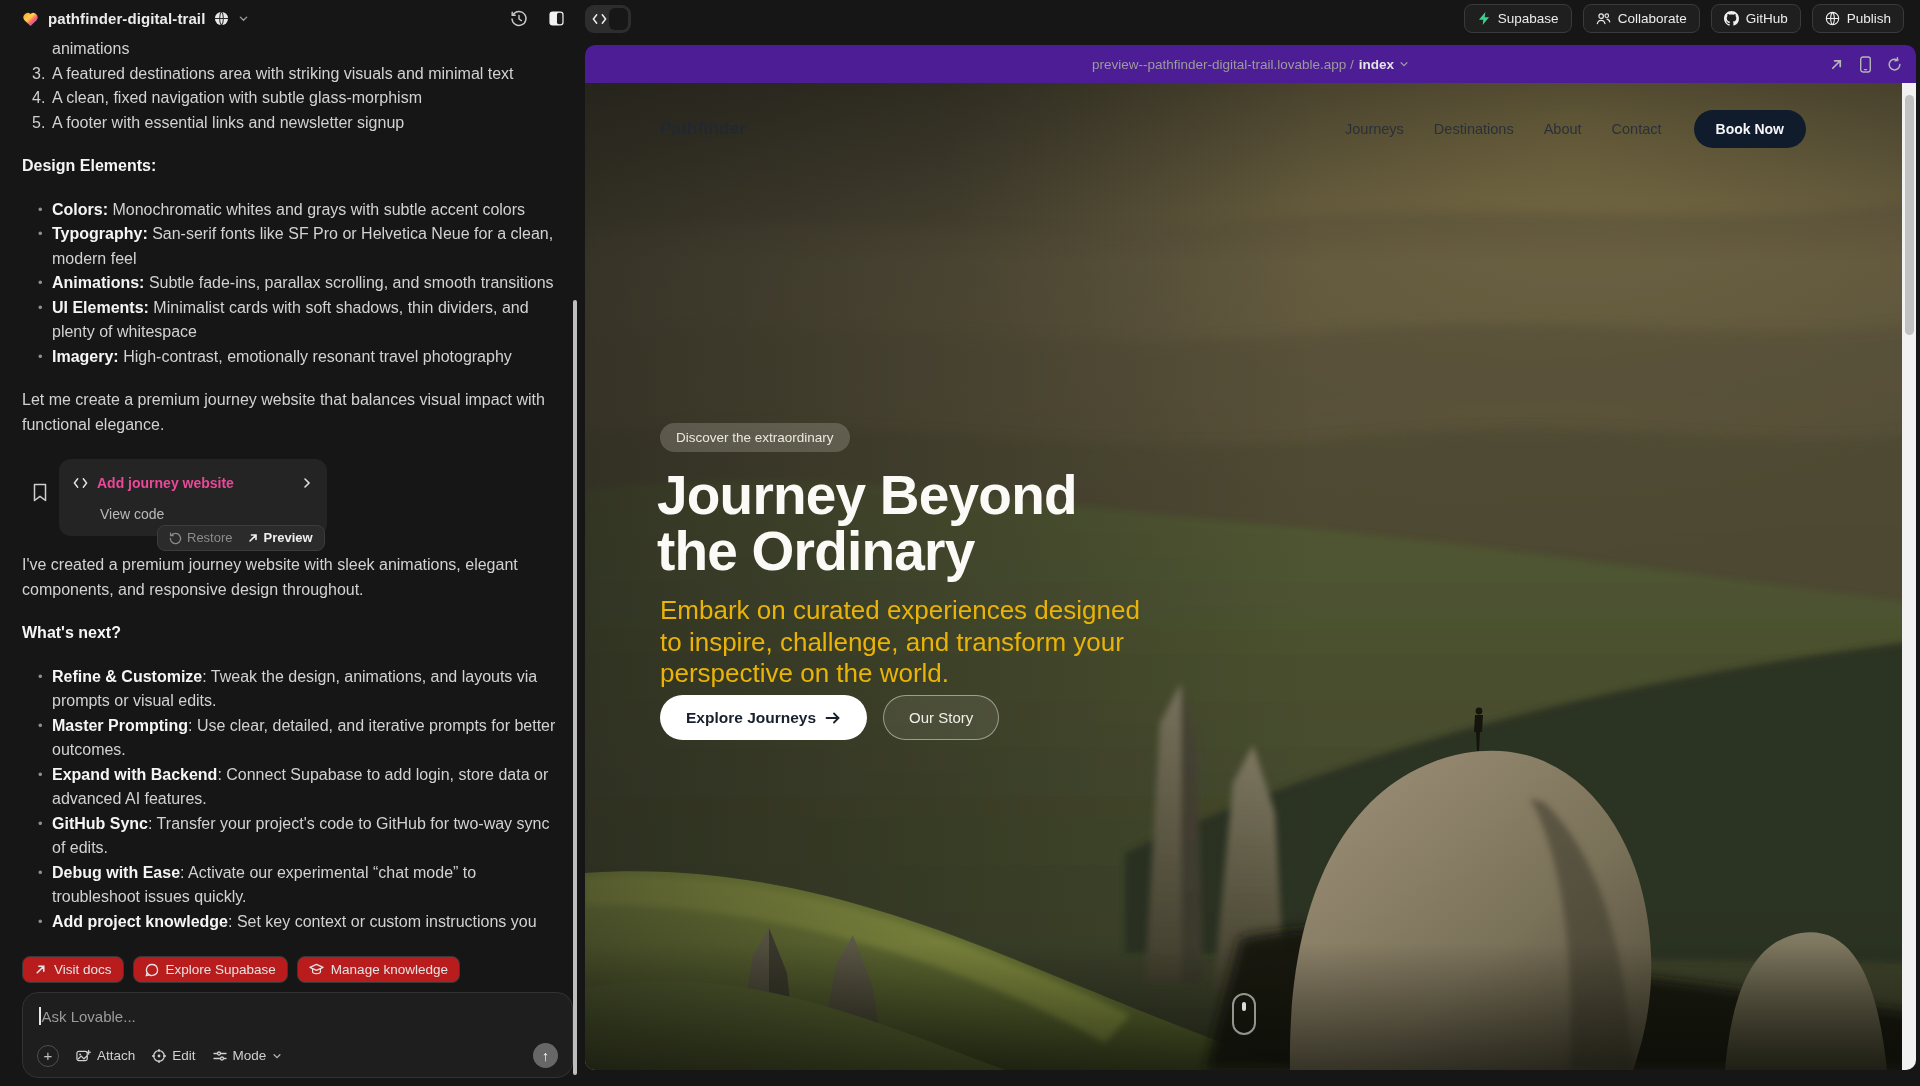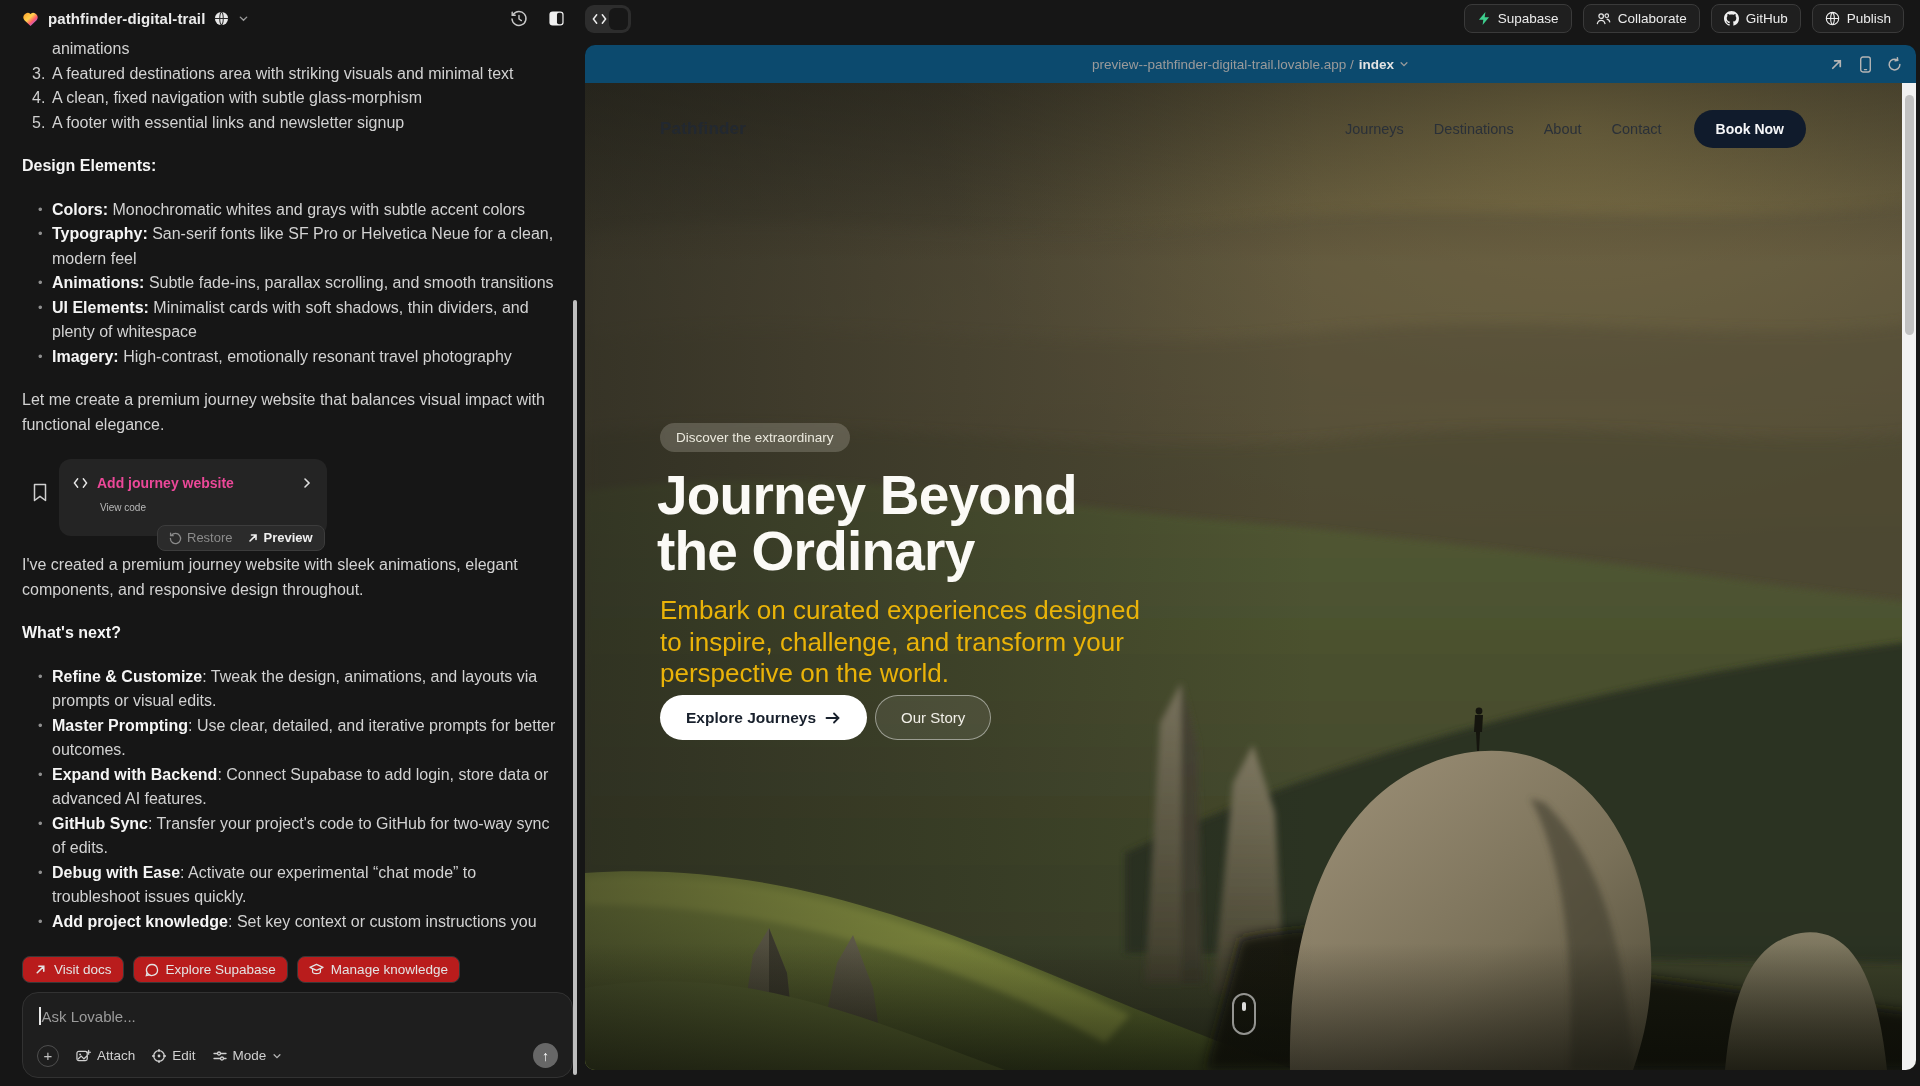--- a/index.html
+++ b/index.html
@@ -34,21 +34,21 @@
   .uli .dot { width:30px; padding-left:16px; color:#8f8f8f; flex:none; font-size:13px; line-height:24.5px; }
   .sec-head { margin-top:19px; font-weight:700; color:#f5f5f5; }
   .gap { height:19px; }
   .para { }
   
   .artifact-row { display:flex; margin-top:22px; margin-left:10px; position:relative; height:94px; }
   .bm { color:#cfcfcf; margin-top:24px; }
   .art-card { margin-left:11px; width:268px; height:77px; background:#242424; border-radius:12px; padding:12px 14px; }
   .art-top { display:flex; align-items:center; gap:9px; }
   .art-title { font-size:14px; font-weight:700; color:#ec4899; flex:1; }
-  .art-sub { font-size:10px; color:#b9b9b9; margin-left:27px; }
+  .art-sub { font-size:14px; color:#b9b9b9; margin-left:27px; margin-top:6px; }
   .rp-pill { position:absolute; left:125px; top:66px; height:26px; display:flex; align-items:flex-start; gap:14px;
     background:#2b2b2b; border:1px solid #3c3c3c; border-radius:8px; padding:0 11px; font-size:13px; }
   .rp-restore { display:flex; align-items:center; gap:5px; color:#8b8b8b; }
   .rp-preview { display:flex; align-items:center; gap:5px; color:#efefef; font-weight:600; }
   .chat-sb { position:absolute; right:9px; top:263px; width:4px; height:775px; background:#dcdcdc; opacity:.85; border-radius:2px; }
   
   .chips { position:absolute; left:14px; bottom:103px; display:flex; gap:9px; }
   .chip { display:flex; align-items:center; gap:7px; background:#b91c1c; border:1px solid #383838; border-radius:8px;
     padding:5px 11px; font-size:13.5px; color:#e3e3e3; cursor:pointer; }
   .composer { position:absolute; left:14px; right:13px; bottom:8px; height:86px; background:#1e1e1e;
@@ -60,39 +60,39 @@
     font-size:13.5px; color:#d0d0d0; }
   .plus-btn { width:22px; height:22px; border:1.5px solid #4e4e4e; border-radius:50%; color:#c2c2c2;
     display:flex; align-items:center; justify-content:center; font-size:15px; }
   .comp-item { display:flex; align-items:center; gap:6px; cursor:pointer; }
   .send-btn { margin-left:auto; width:25px; height:25px; border-radius:50%; background:#676767; color:#fff;
     display:flex; align-items:center; justify-content:center; font-size:14px; font-weight:700; cursor:pointer; }
 
   
   .preview { position:absolute; left:585px; top:45px; width:1331px; height:1025px; border-radius:10px;
     overflow:hidden; background:#101010; }
-  .pv-bar { position:relative; height:38px; background:#0c4a6e; display:flex; justify-content:center; }
+  .pv-bar { position:relative; height:38px; background:#4c1d95; display:flex; justify-content:center; }
   .pv-url { font-size:13.5px; color:#9b9b9b; display:flex; align-items:center; gap:5px; }
   .pv-url .pg { color:#e4e4e4; font-weight:600; }
   .pv-icons { position:absolute; right:14px; top:0; height:38px; display:flex; align-items:center; gap:15px; color:#b5b5b5; }
   .site { position:relative; height:987px; overflow:hidden; background:#3c3a2c; }
   .hero-svg { position:absolute; inset:0; }
   .site-header { position:absolute; top:0; left:0; right:14px; height:92px; display:flex; align-items:center;
     padding:0 96px 0 75px; }
   .site-logo { font-size:17px; font-weight:700; color:#222830; letter-spacing:.2px; }
   .site-nav { margin-left:auto; display:flex; gap:30px; font-size:14.5px; color:#2a3038; font-weight:500;}
   .site-nav span { cursor:pointer; }
   .book-now { margin-left:32px; background:#101b2c; color:#f5f6f8; font-size:14px; font-weight:600;
     padding:11px 22px; border-radius:999px; cursor:pointer; }
   .badge { position:absolute; left:75px; top:340px; background:rgba(190,188,175,.28); color:#eceade;
     font-size:13.5px; padding:7px 16px; border-radius:999px; backdrop-filter:blur(2px); }
   .hero-h1 { position:absolute; left:72px; top:384px; font-size:55px; line-height:56px; font-weight:600;
     color:#fbfaf6; letter-spacing:-.8px; }
   .hero-p { position:absolute; left:75px; top:512px; width:480px; font-size:26px; line-height:31.5px; color:#eab308; }
-  .hero-btns { position:absolute; left:75px; top:612px; display:flex; gap:8px; }
+  .hero-btns { position:absolute; left:75px; top:612px; display:flex; gap:16px; }
   .btn-primary { display:flex; align-items:center; gap:9px; background:#fff; color:#18202c; font-size:15.5px;
     font-weight:700; padding:0 26px; height:45px; border-radius:999px; cursor:pointer; }
   .btn-secondary { display:flex; align-items:center; background:rgba(255,255,255,.08); border:1px solid rgba(255,255,255,.45);
     color:#f1efe8; font-size:15px; padding:0 25px; height:45px; border-radius:999px; cursor:pointer; }
   .mouse { position:absolute; left:647px; top:910px; width:24px; height:42px; border:2px solid rgba(255,255,255,.55);
     border-radius:13px; }
   .mouse .wheel { position:absolute; left:50%; top:7px; transform:translateX(-50%); width:4px; height:9px;
     border-radius:2px; background:rgba(255,255,255,.85); }
   .site-sb { position:absolute; right:0; top:0; bottom:0; width:14px; background:#f1f1f1; }
   .site-sb .thumb { position:absolute; top:12px; left:2.5px; width:9px; height:240px; border-radius:5px; background:#c1c1c1; }

